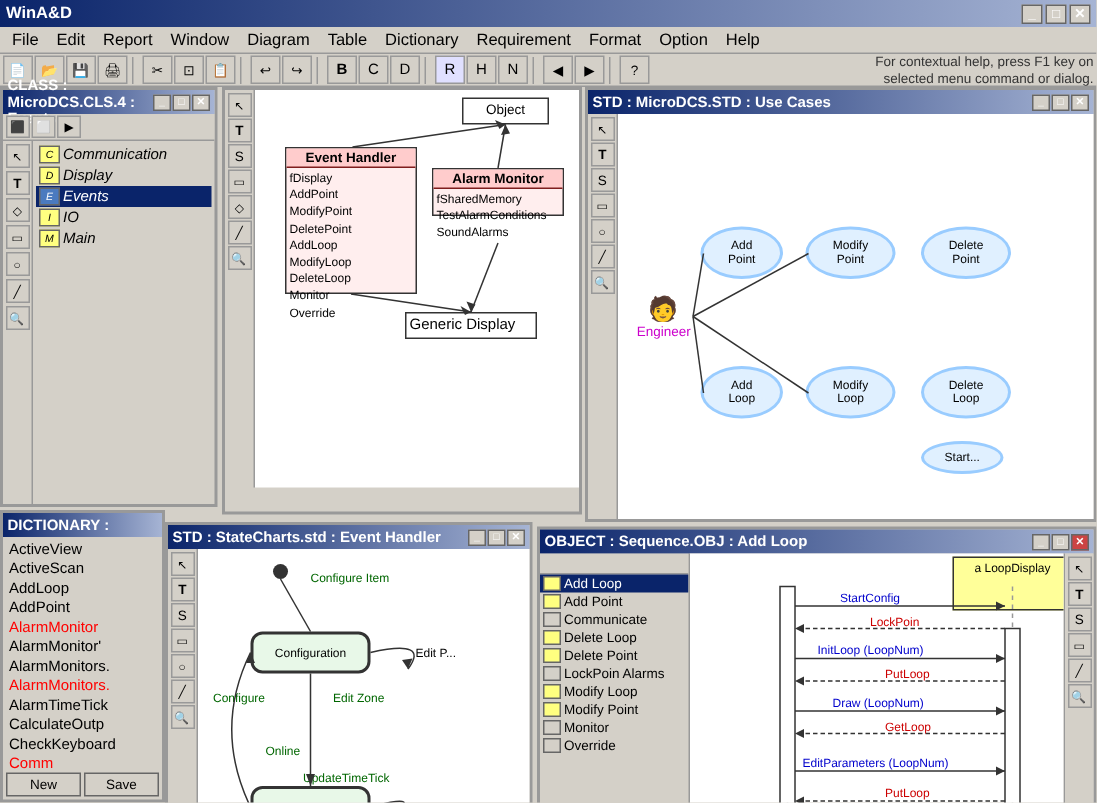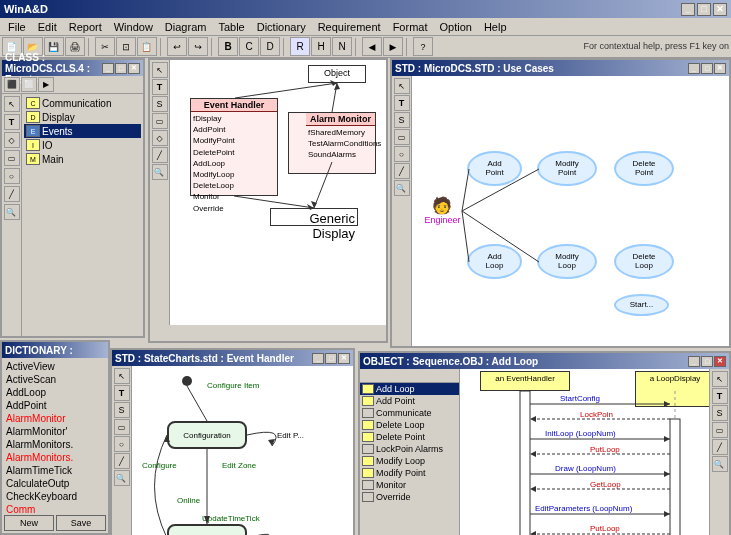--- a/index.html
+++ b/index.html
@@ -137,20 +137,21 @@
       border: 1px solid #999;
       background: #d4d0c8;
       display: flex; align-items: center; justify-content: center;
       font-size: 8px; cursor: pointer;
     }
     .class-tree {
       flex: 1;
       overflow: hidden;
       padding: 2px;
       font-size: 10px;
+      font-style: italic;
     }
     .tree-item {
       display: flex;
       align-items: center;
       gap: 2px;
       padding: 1px 2px;
       cursor: pointer;
     }
     .tree-item.selected { background: #0a246a; color: white; }
     .tree-item.selected .tree-icon { background: #4a7abf; }
@@ -425,20 +426,21 @@
   <div class="toolbar-btn" style="font-size:10px;background:#e0e0ff;">R</div>
   <div class="toolbar-btn" style="font-size:10px;">H</div>
   <div class="toolbar-btn" style="font-size:10px;">N</div>
   <div class="toolbar-separator"></div>
   <div class="toolbar-btn">◀</div>
   <div class="toolbar-btn">▶</div>
   <div class="toolbar-separator"></div>
   <div class="toolbar-btn">?</div>
   <div class="toolbar-right">
     <div>For contextual help, press F1 key on</div>
+    <div>selected menu command or dialog.</div>
   </div>
 </div>
 
 <div class="main-area">
 
   <div class="sub-window class-window">
     <div class="sub-title-bar">
       <span>CLASS : MicroDCS.CLS.4 : Events</span>
       <div class="sub-title-bar-btns">
         <div class="sub-title-btn">_</div>
@@ -527,29 +529,29 @@
           <div style="padding:2px;text-align:center;font-size:9px;">Object</div>
         </div>
 
         <div class="uml-box" style="left:20px;top:38px;width:88px;height:98px;background:#ffeeee;">
           <div class="uml-box-header" style="font-weight:bold;font-size:9px;">Event Handler</div>
           <div class="uml-box-body" style="font-size:8px;line-height:1.4;">
             fDisplay<br>AddPoint<br>ModifyPoint<br>DeletePoint<br>AddLoop<br>ModifyLoop<br>DeleteLoop<br>Monitor<br>Override
           </div>
         </div>
 
-        <div class="uml-box" style="left:118px;top:52px;width:88px;height:62px;background:#ffeeee;padding-left:17px;">
+        <div class="uml-box" style="left:118px;top:52px;width:88px;height:32px;background:#ffeeee;">
           <div class="uml-box-header" style="font-weight:bold;font-size:9px;">Alarm Monitor</div>
           <div class="uml-box-body" style="font-size:8px;line-height:1.4;">
             fSharedMemory<br>TestAlarmConditions<br>SoundAlarms
           </div>
         </div>
 
         <div class="uml-box" style="left:100px;top:148px;width:88px;height:18px;">
-          <div style="padding:2px;text-align:right;font-size:13px;">Generic Display</div>
+          <div style="padding:2px;text-align:left;font-size:10px;">Generic Display</div>
         </div>
 
         <svg class="diagram-svg">
 
           <line x1="65" y1="38" x2="167" y2="23" stroke="#333" stroke-width="1"></line>
           <polygon points="167,23 160,20 163,26" fill="#333"></polygon>
 
           <line x1="162" y1="52" x2="167" y2="23" stroke="#333" stroke-width="1"></line>
           <polygon points="167,23 164,30 170,29" fill="#333"></polygon>
 
@@ -719,21 +721,20 @@
           <span>Monitor</span>
         </div>
         <div class="seq-list-item">
           <div class="seq-icon gray"></div>
           <span>Override</span>
         </div>
       </div>
 
       <div class="seq-canvas">
 
-        <div style="position:absolute;left:20px;top:2px;width:90px;height:20px;border:1px solid #333;background:#ffff99;font-size:8px;text-align:center;padding:2px;">an EventHandler</div>
         <div style="position:absolute;left:175px;top:2px;width:80px;height:36px;border:1px solid #333;background:#ffff99;font-size:8px;text-align:center;padding:2px;">a LoopDisplay</div>
 
         <svg style="position:absolute;top:0;left:0;width:100%;height:100%;">
 
           <line x1="65" y1="22" x2="65" y2="225" stroke="#999" stroke-width="1" stroke-dasharray="3,3"></line>
           <line x1="215" y1="22" x2="215" y2="225" stroke="#999" stroke-width="1" stroke-dasharray="3,3"></line>
 
           <rect x="60" y="22" width="10" height="200" fill="white" stroke="#333" stroke-width="1"></rect>
           <rect x="210" y="50" width="10" height="155" fill="white" stroke="#333" stroke-width="1"></rect>
 

